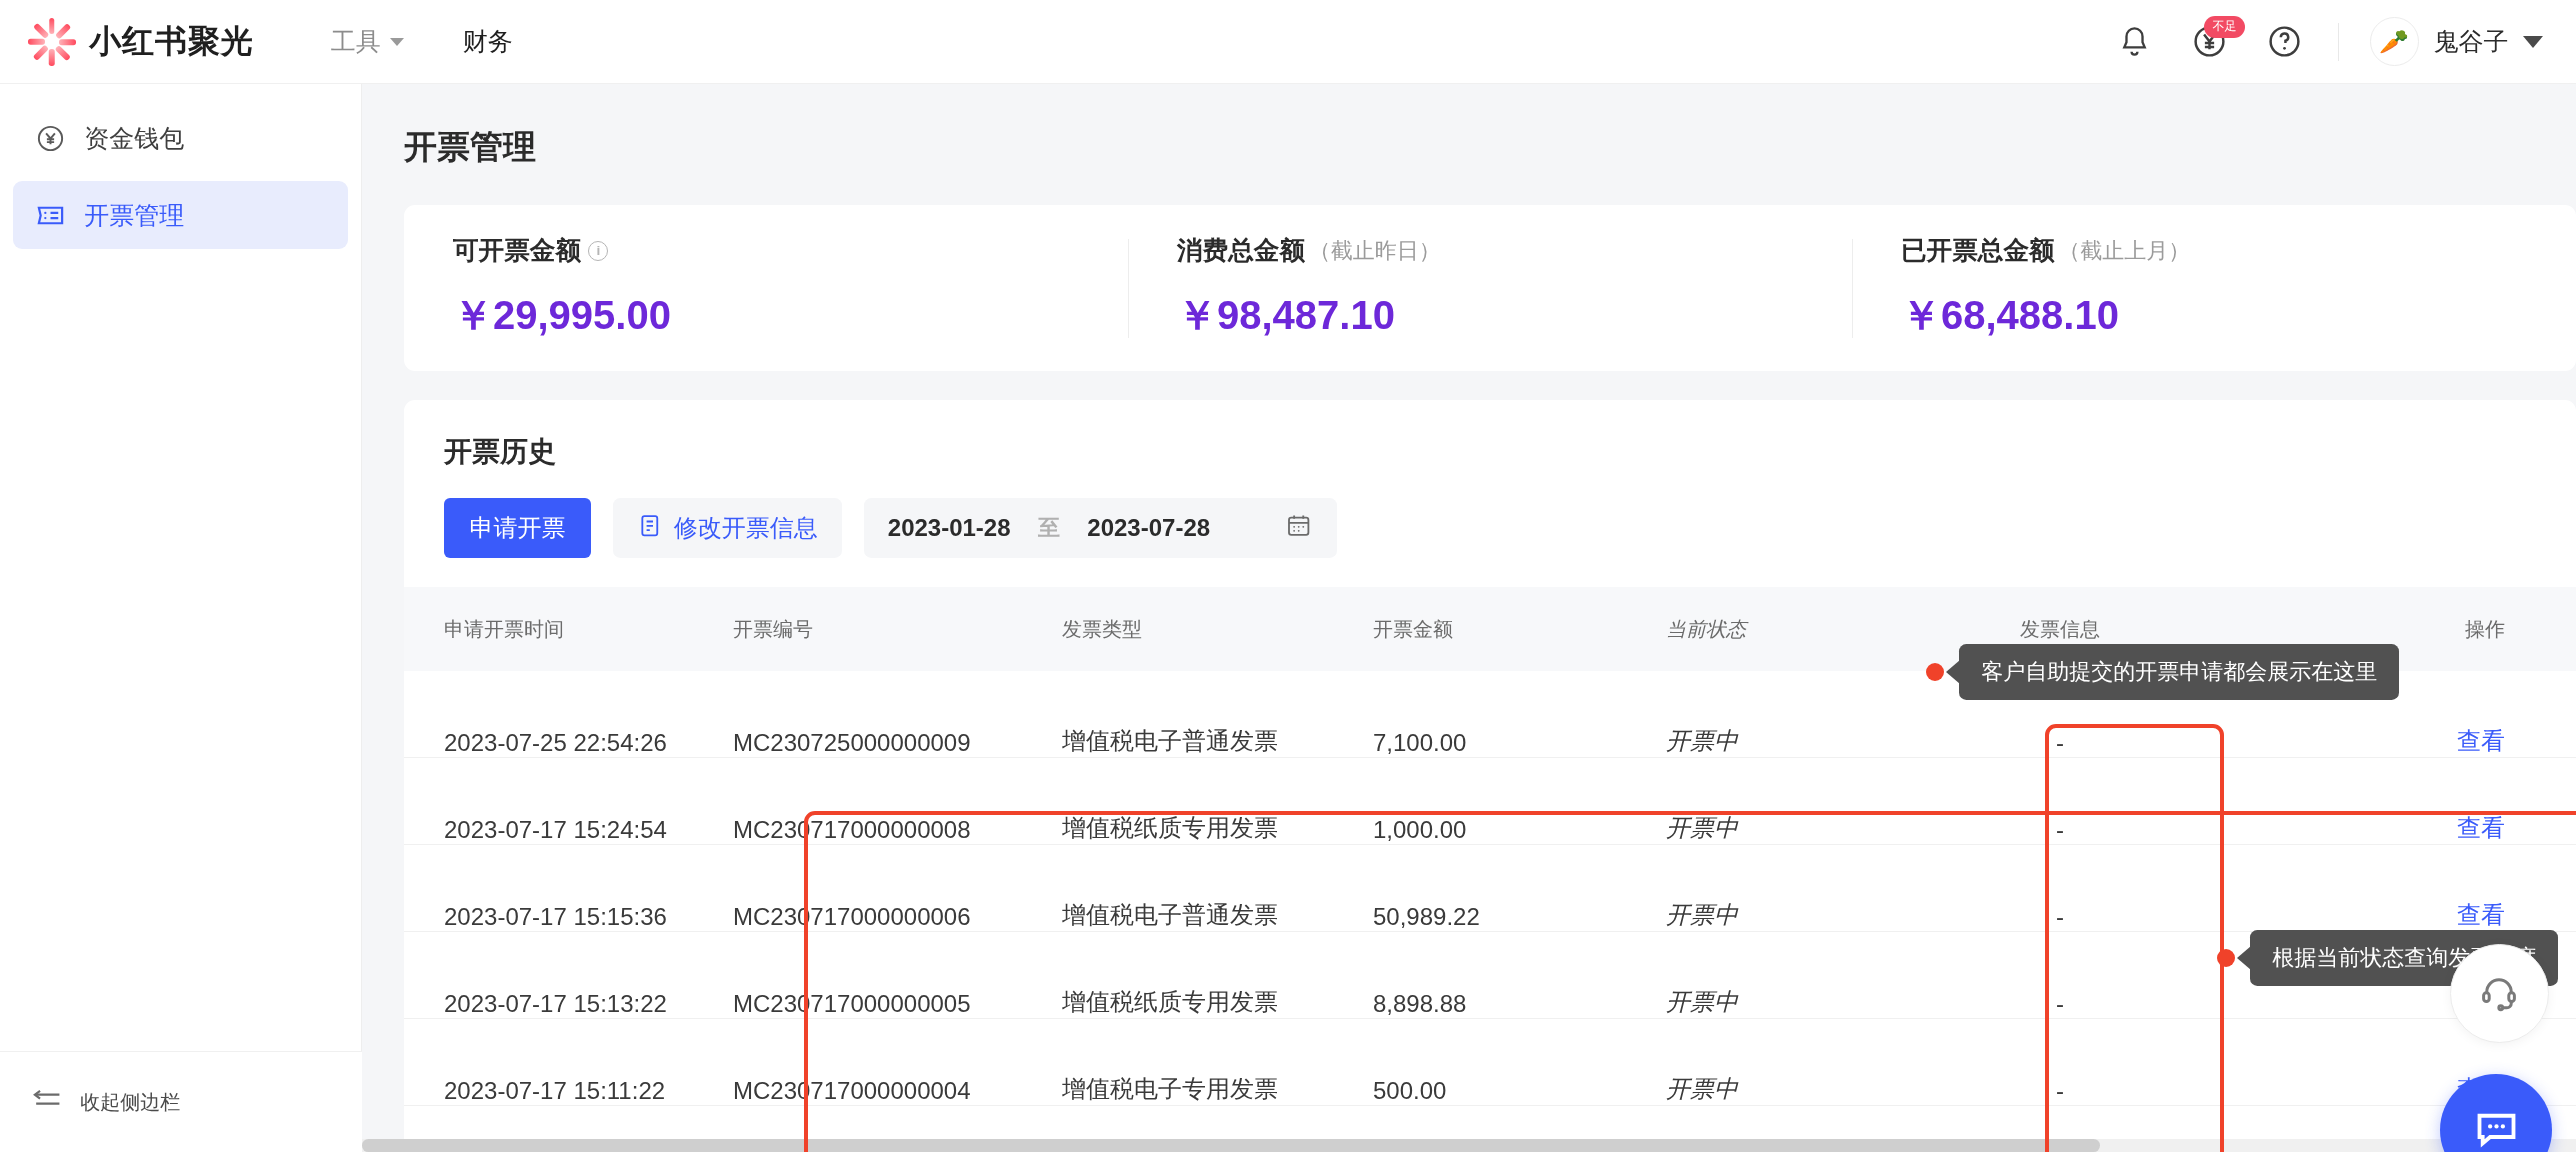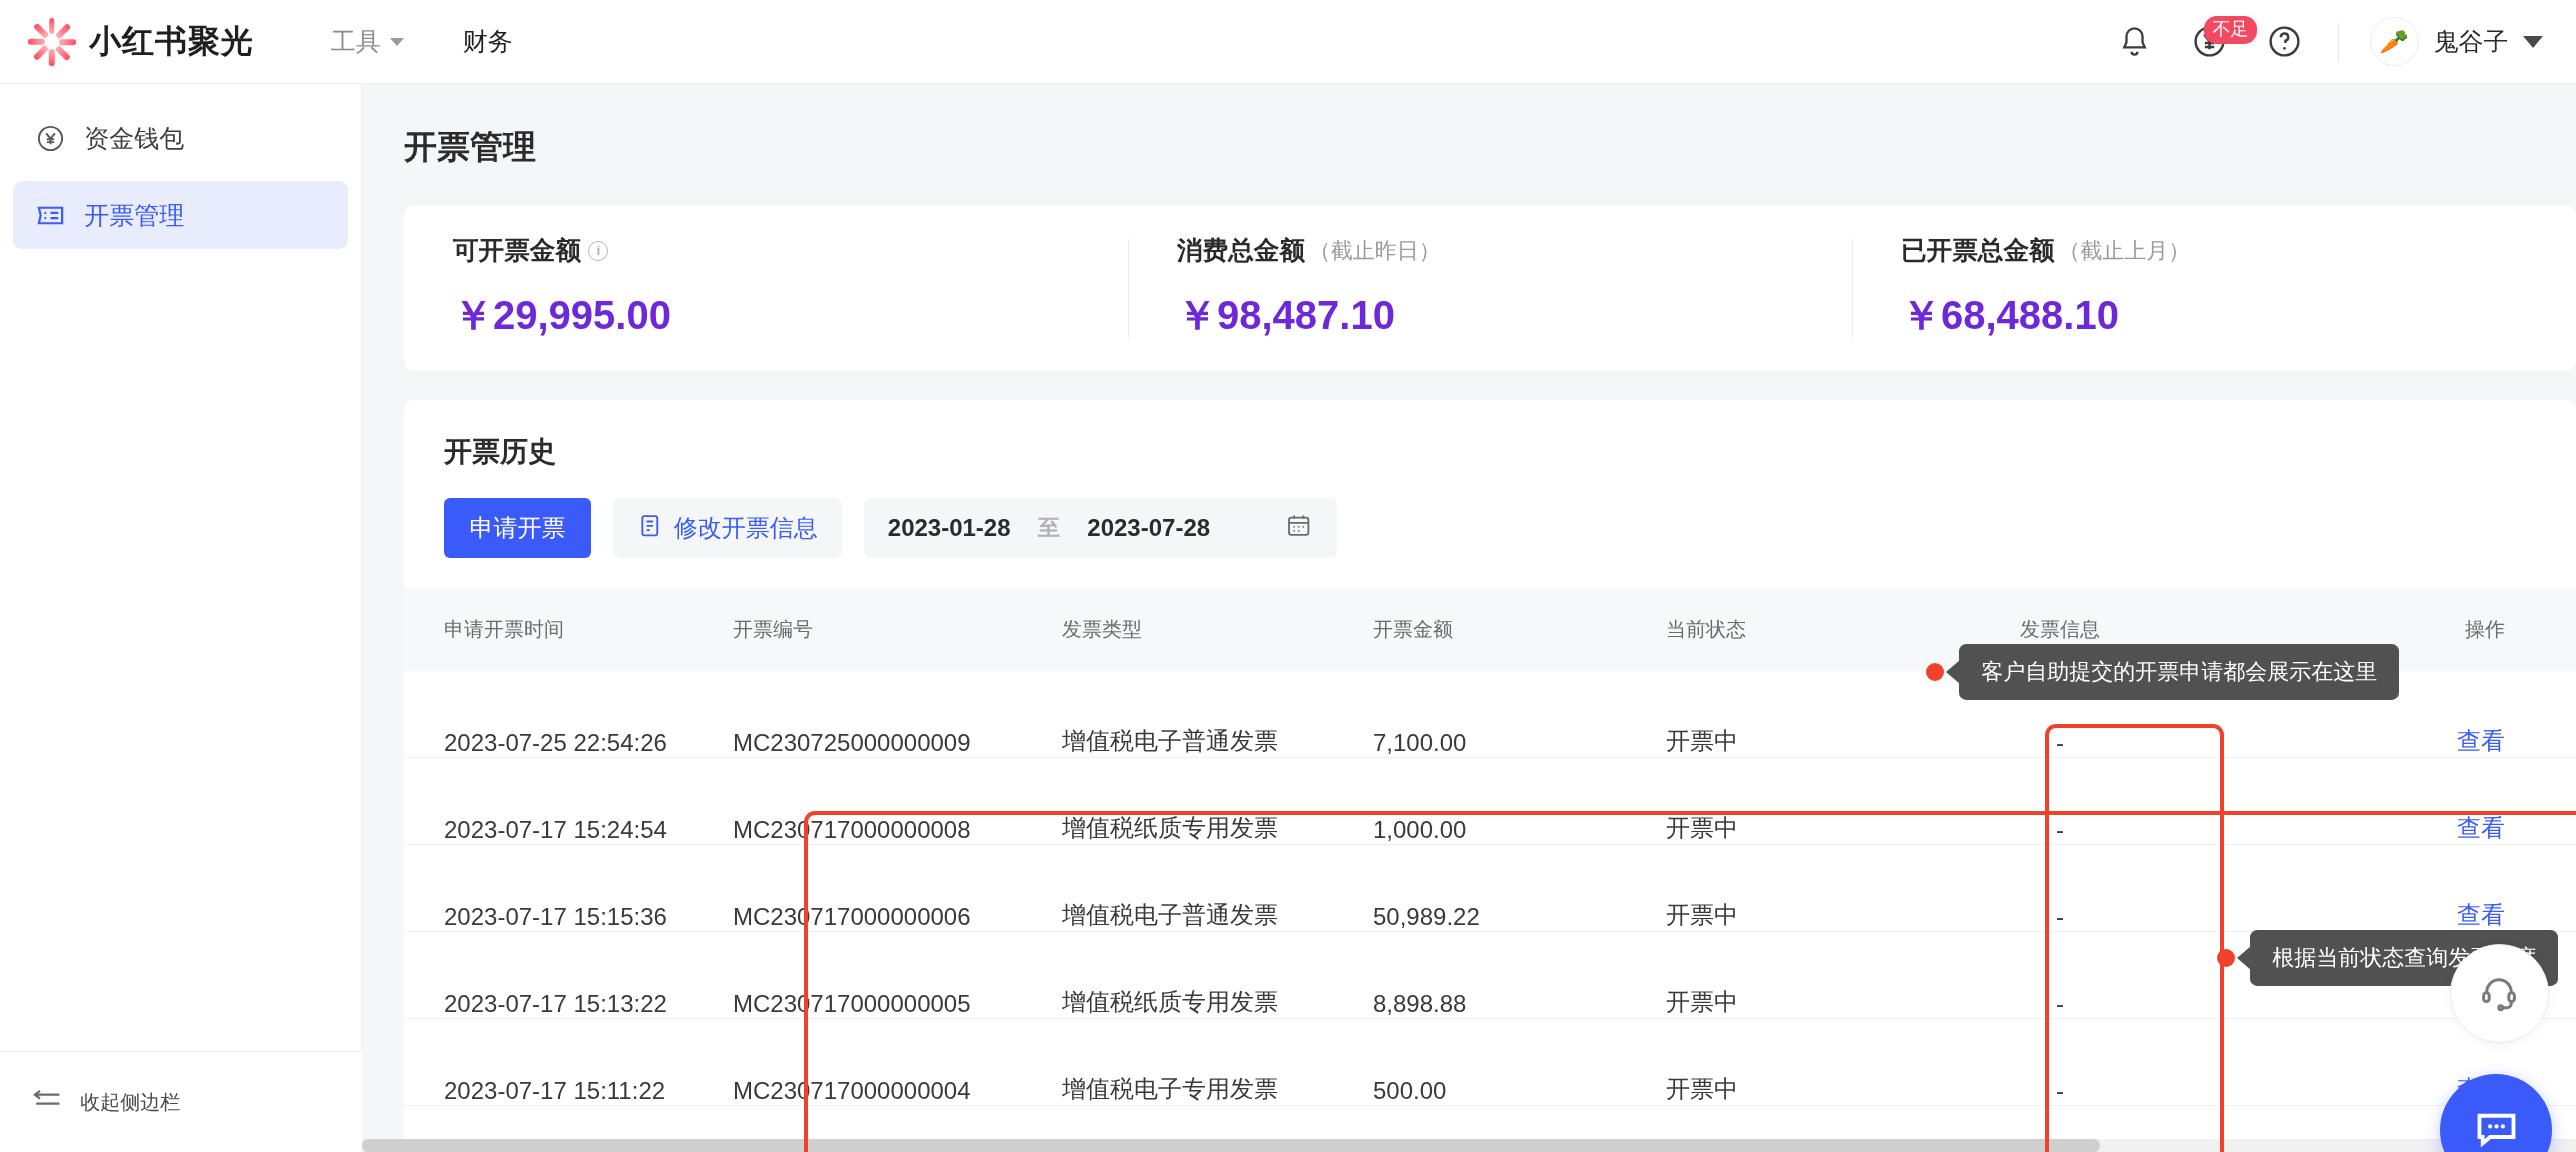--- a/index.html
+++ b/index.html
@@ -40,21 +40,21 @@
   }
   .topbar-right {
     margin-left: auto; display: flex; align-items: center; gap: 31px; margin-right: 33px;
   }
   .icon-btn {
     width: 44px; height: 44px; display: flex; align-items: center; justify-content: center;
     cursor: pointer; position: relative; color: #3d3d3d;
   }
   .badge-insufficient {
     position: absolute; top: -3.7px; left: 16.5px;
-    background: #f24a63; color: #fff; font-size: 18px; line-height: 1;
+    background: #f24a63; color: #fff; font-size: 12px; line-height: 1;
     padding: 4.6px 8.2px 5.5px; border-radius: 12.8px; white-space: nowrap; font-weight: 500;
     z-index: 3;
   }
   .divider-v { width: 0.9px; height: 38px; background: #e8e8e8; }
   .user-area { display: flex; align-items: center; gap: 14.6px; cursor: pointer; }
   .avatar {
     width: 49px; height: 49px; border-radius: 50%; border: 0.9px solid #ececec;
     background: #fff; display: flex; align-items: center; justify-content: center;
     font-size: 24px;
   }
@@ -141,21 +141,21 @@
   }
   .tbl-row {
     display: flex; height: 87px; align-items: flex-end;
     font-size: 24px; color: #3a3a3a; border-bottom: 0.9px solid #f0f0f0;
     background: #fff;
   }
   .c1 { width: 329px; padding-left: 40px; }
   .c2 { width: 329px; }
   .c3 { width: 311px; }
   .c4 { width: 293px; }
-  .c5 { width: 220px; }
+  .c5 { width: 220px; font-style: italic; }
   .c6 { width: 348px; text-align: center; }
   .c7 { width: 311px; text-align: right; padding-right: 40px; }
   .link { color: #3a5bfa; cursor: pointer; }
 
   
   .redbox {
     position: absolute; border: 4.6px solid #f0422a; border-radius: 11px;
     pointer-events: none; z-index: 5;
   }
   .redbox-rows { left: 442px; top: 727px; width: 1903px; height: 352px; }

